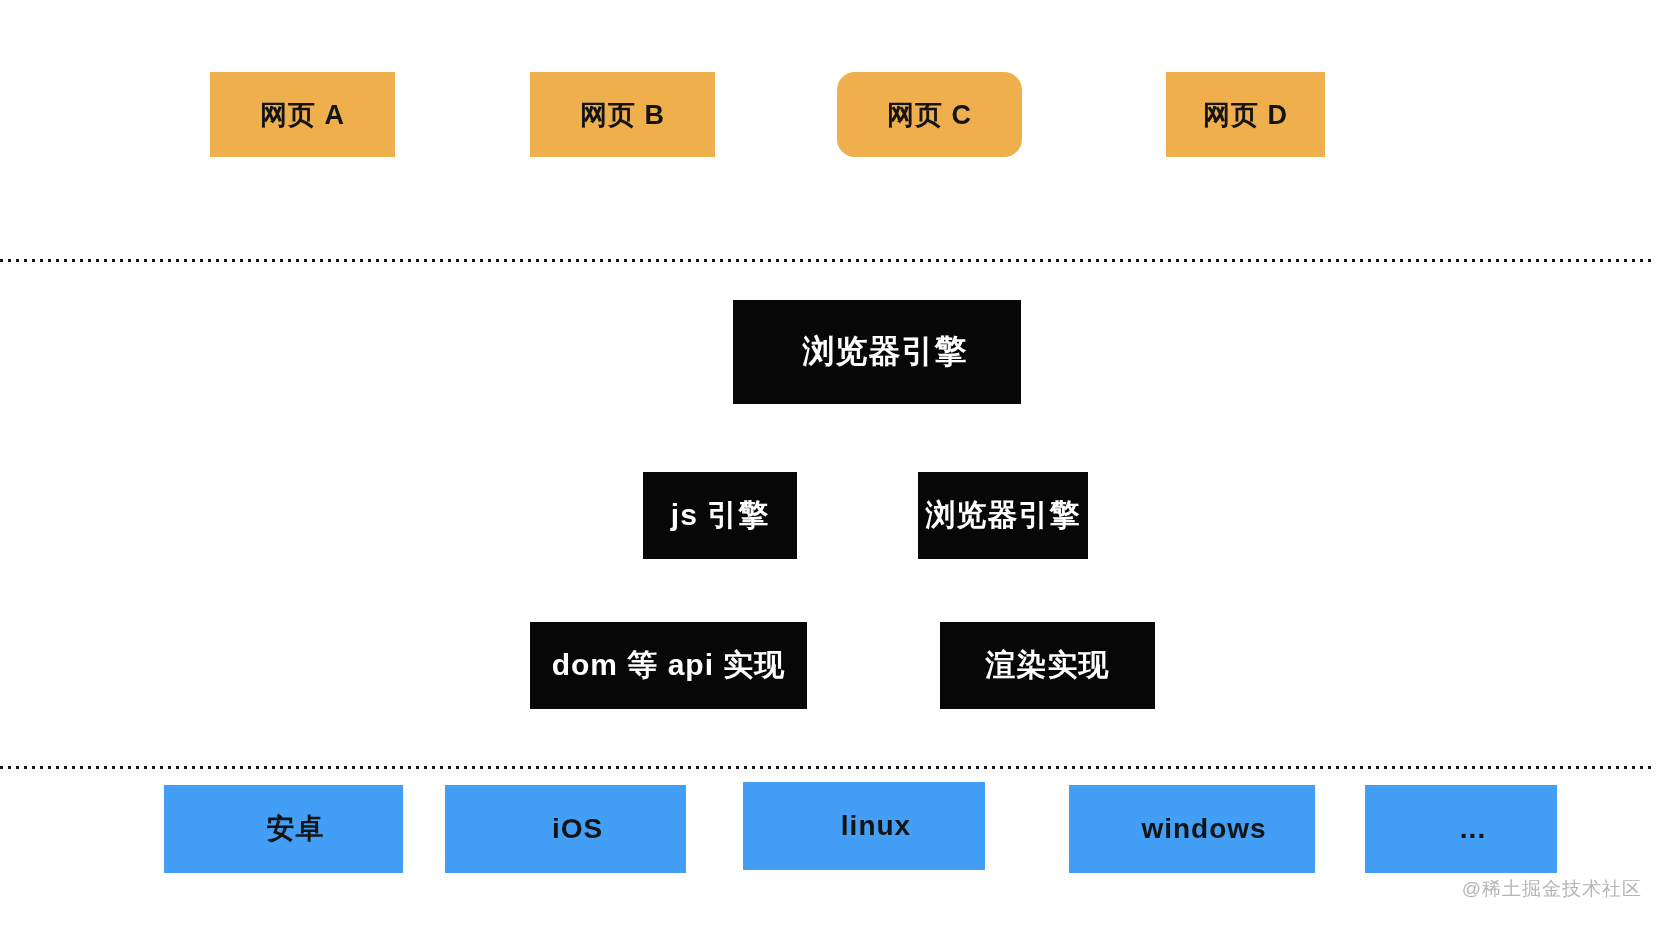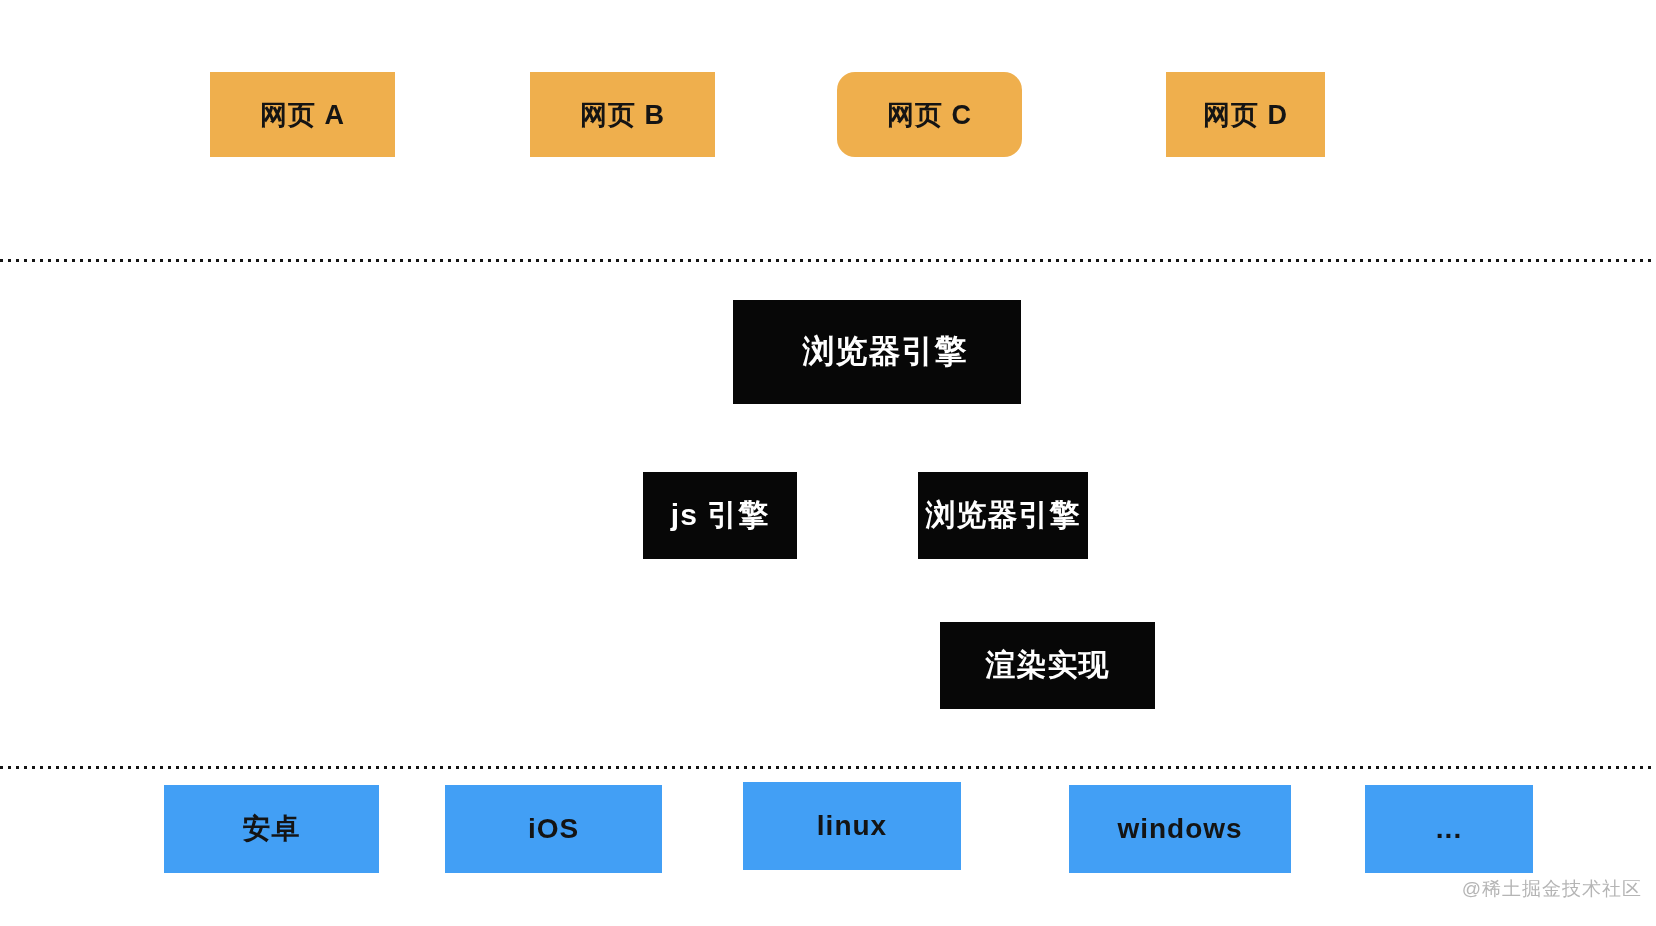--- a/index.html
+++ b/index.html
@@ -31,20 +31,21 @@
     font-size: 27px;
   }
   .box.black {
     background: var(--engine_fill, #070707);
     color: #ffffff;
   }
   .box.blue {
     background: var(--platform_fill, #429ff5);
     color: #141414;
     font-size: 28px;
+    padding-left: 24px;
   }
   .dotted-line {
     position: absolute;
     left: 0;
     width: 1656px;
     height: 3px;
     background-image: repeating-linear-gradient(
       to right,
       var(--dot_color, #141414) 0px,
       var(--dot_color, #141414) 3px,
@@ -99,20 +100,21 @@
   <div class="box orange wp-c">网页 C</div>
   <div class="box orange wp-d">网页 D</div>
 
   <div class="dotted-line sep-1"></div>
 
   <div class="box black browser-engine">浏览器引擎</div>
 
   <div class="box black js-engine">js 引擎</div>
   <div class="box black render-engine">浏览器引擎</div>
 
+  <div class="box black dom-impl">dom 等 api 实现</div>
   <div class="box black render-impl">渲染实现</div>
 
   <div class="dotted-line sep-2"></div>
 
   <div class="box blue pf-android">安卓</div>
   <div class="box blue pf-ios">iOS</div>
   <div class="box blue pf-linux">linux</div>
   <div class="box blue pf-windows">windows</div>
   <div class="box blue pf-more">...</div>
 

